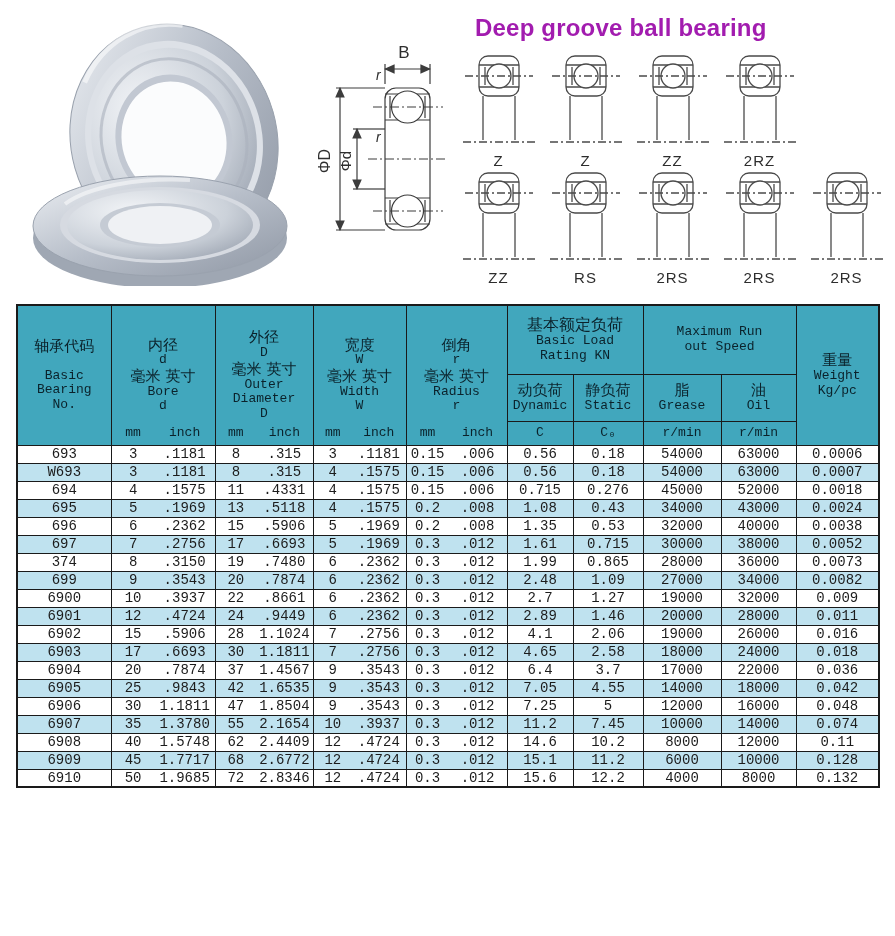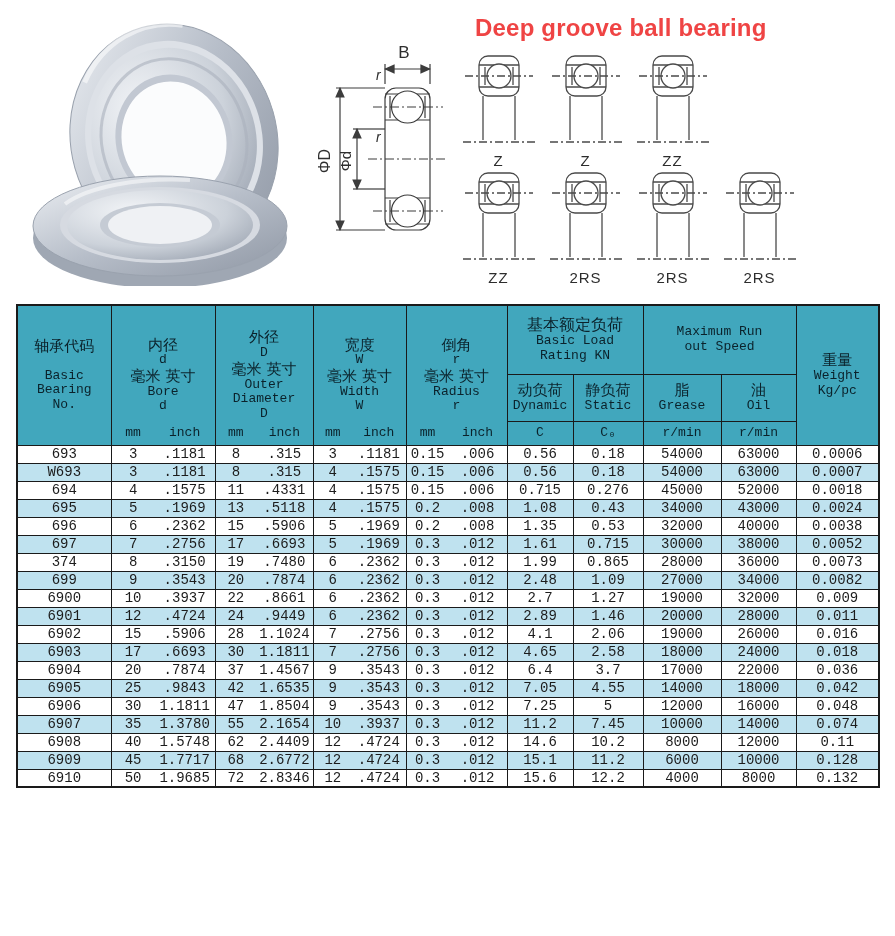--- a/index.html
+++ b/index.html
@@ -2,21 +2,21 @@
 <html style="--header-bg: #41a7bd; --alt-bg: #bfe2ef; --bd: #1a1a1a;"><head>
 <meta charset="utf-8">
 <style>
   html,body{margin:0;padding:0;background:#ffffff;width:895px;height:936px;
     font-family:"Liberation Sans","DejaVu Sans",sans-serif;}
   
   .hero{position:relative;width:895px;height:298px;}
   .photo{position:absolute;left:12px;top:2px;}
   .drawing{position:absolute;left:296px;top:26px;}
   .right-block{position:absolute;left:455px;top:6px;width:440px;}
-  .main-title{font-size:24px;font-weight:600;color:#ef4444;margin:8px 0 10px 20px;
+  .main-title{font-size:24px;font-weight:600;color:#a21caf;margin:8px 0 10px 20px;
     letter-spacing:.2px;}
   .type-row{display:flex;justify-content:flex-start;}
   .type-cell{width:87px;display:flex;flex-direction:column;align-items:center;}
   .type-label{font-size:15px;color:#2d2d2d;margin-top:0px;letter-spacing:1px;}
   
   :root{--header-bg:#41a7bd;--alt-bg:#bfe2ef;--bd:#1a1a1a;}
   .spec-table{border-collapse:collapse;margin:6px 0 0 16px;table-layout:fixed;
     width:862px;border:2px solid var(--bd);
     font-family:"Liberation Mono","DejaVu Sans Mono",monospace;color:#1c1c1c;}
   .spec-table th,.spec-table td{border:1px solid var(--bd);padding:0;}
@@ -167,38 +167,72 @@
               <line x1="52" y1="15" x2="52" y2="33"></line>
               <circle cx="38" cy="24" r="12" fill="#fff"></circle>
               <line x1="4" y1="24" x2="72" y2="24" stroke-dasharray="8 3 2 3"></line>
               <line x1="22" y1="44" x2="22" y2="88"></line>
               <line x1="54" y1="44" x2="54" y2="88"></line>
               <line x1="2" y1="90" x2="74" y2="90" stroke-dasharray="8 3 2 3"></line>
             </g>
           </svg>
           <div class="type-label">ZZ</div>
         </div>
+        <div class="type-cell">
+          <svg width="76" height="100" viewBox="0 0 76 100">
+            <g stroke="#4a4a4a" fill="none" stroke-width="1.3">
+              <rect x="18" y="4" width="40" height="40" rx="9"></rect>
+              <line x1="18" y1="13" x2="58" y2="13"></line>
+              <line x1="18" y1="35" x2="58" y2="35"></line>
+              <line x1="24" y1="15" x2="24" y2="33"></line>
+              <line x1="52" y1="15" x2="52" y2="33"></line>
+              <circle cx="38" cy="24" r="12" fill="#fff"></circle>
+              <line x1="4" y1="24" x2="72" y2="24" stroke-dasharray="8 3 2 3"></line>
+              <line x1="22" y1="44" x2="22" y2="88"></line>
+              <line x1="54" y1="44" x2="54" y2="88"></line>
+              <line x1="2" y1="90" x2="74" y2="90" stroke-dasharray="8 3 2 3"></line>
+            </g>
+          </svg>
+          <div class="type-label">2RZ</div>
+        </div>
       </div>
     <div class="type-row">
         <div class="type-cell">
           <svg width="76" height="100" viewBox="0 0 76 100">
             <g stroke="#4a4a4a" fill="none" stroke-width="1.3">
               <rect x="18" y="4" width="40" height="40" rx="9"></rect>
               <line x1="18" y1="13" x2="58" y2="13"></line>
               <line x1="18" y1="35" x2="58" y2="35"></line>
               <line x1="24" y1="15" x2="24" y2="33"></line>
               <line x1="52" y1="15" x2="52" y2="33"></line>
               <circle cx="38" cy="24" r="12" fill="#fff"></circle>
               <line x1="4" y1="24" x2="72" y2="24" stroke-dasharray="8 3 2 3"></line>
               <line x1="22" y1="44" x2="22" y2="88"></line>
               <line x1="54" y1="44" x2="54" y2="88"></line>
               <line x1="2" y1="90" x2="74" y2="90" stroke-dasharray="8 3 2 3"></line>
             </g>
           </svg>
           <div class="type-label">ZZ</div>
+        </div>
+        <div class="type-cell">
+          <svg width="76" height="100" viewBox="0 0 76 100">
+            <g stroke="#4a4a4a" fill="none" stroke-width="1.3">
+              <rect x="18" y="4" width="40" height="40" rx="9"></rect>
+              <line x1="18" y1="13" x2="58" y2="13"></line>
+              <line x1="18" y1="35" x2="58" y2="35"></line>
+              <line x1="24" y1="15" x2="24" y2="33"></line>
+              <line x1="52" y1="15" x2="52" y2="33"></line>
+              <circle cx="38" cy="24" r="12" fill="#fff"></circle>
+              <line x1="4" y1="24" x2="72" y2="24" stroke-dasharray="8 3 2 3"></line>
+              <line x1="22" y1="44" x2="22" y2="88"></line>
+              <line x1="54" y1="44" x2="54" y2="88"></line>
+              <line x1="2" y1="90" x2="74" y2="90" stroke-dasharray="8 3 2 3"></line>
+            </g>
+          </svg>
+          <div class="type-label">RS</div>
         </div>
         <div class="type-cell">
           <svg width="76" height="100" viewBox="0 0 76 100">
             <g stroke="#4a4a4a" fill="none" stroke-width="1.3">
               <rect x="18" y="4" width="40" height="40" rx="9"></rect>
               <line x1="18" y1="13" x2="58" y2="13"></line>
               <line x1="18" y1="35" x2="58" y2="35"></line>
               <line x1="24" y1="15" x2="24" y2="33"></line>
               <line x1="52" y1="15" x2="52" y2="33"></line>
               <circle cx="38" cy="24" r="12" fill="#fff"></circle>

